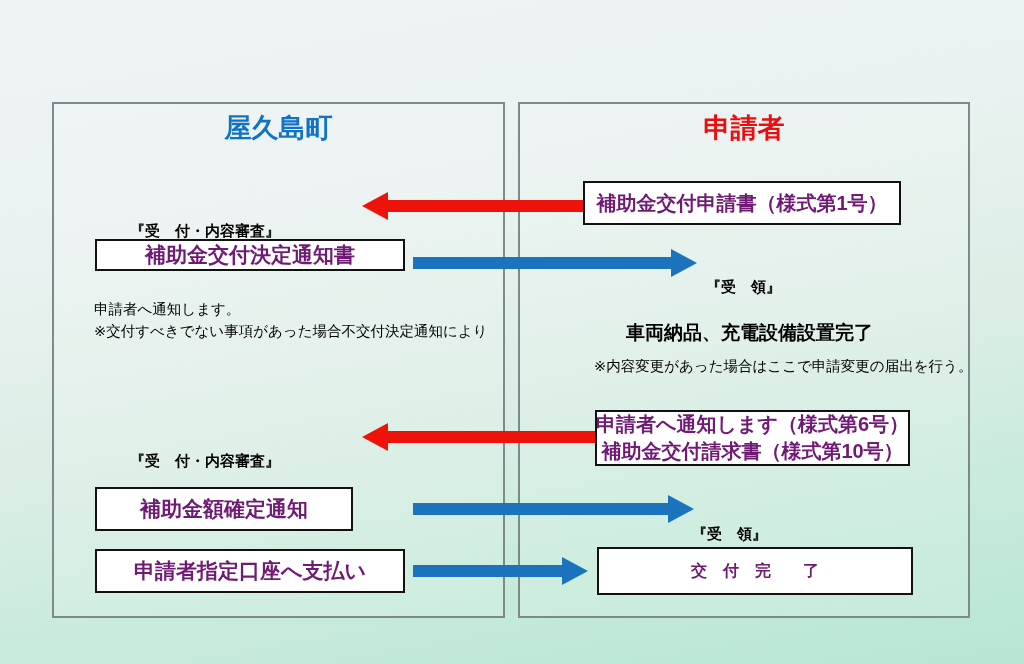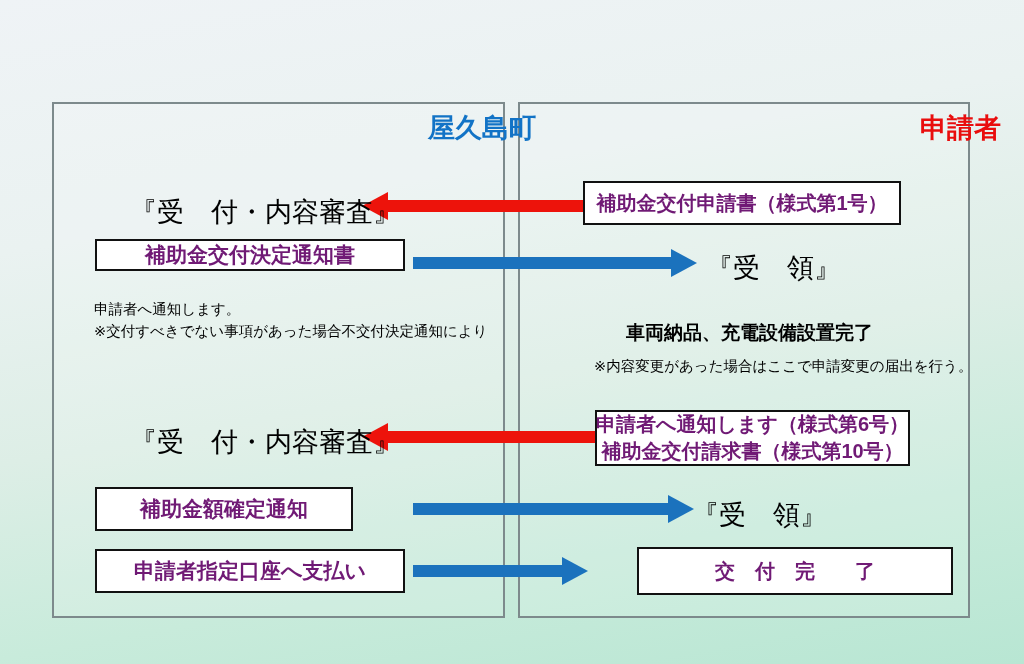--- a/index.html
+++ b/index.html
@@ -24,34 +24,34 @@
     white-space:nowrap;
   }
   .panel{
     position:absolute;top:102px;height:516px;
     border:2px solid var(--panel-border);
     box-sizing:border-box;background:rgba(255,255,255,0.14);
   }
   .panel.left{left:52px;width:453px;}
   .panel.right{left:518px;width:452px;}
   .panel-header{
-    position:absolute;top:110px;width:453px;text-align:right;
-    font-size:27px;font-weight:bold;white-space:nowrap;padding-left:31px;
+    position:absolute;top:110px;width:453px;text-align:center;
+    font-size:27px;font-weight:bold;white-space:nowrap;
   }
   .panel-header.left{left:52px;color:var(--header-left);}
   .panel-header.right{left:518px;width:452px;color:var(--header-right);}
   .doc-box{
     position:absolute;background:#ffffff;border:2.5px solid var(--box-border);
     box-sizing:border-box;display:flex;flex-direction:column;
     align-items:center;justify-content:center;
     font-weight:bold;color:#701a75;text-align:center;
   }
   .doc-box .line{white-space:nowrap;}
   .flow-label{
-    position:absolute;font-weight:normal;color:#000;font-size:27px;white-space:nowrap;
+    position:absolute;font-weight:bold;color:#000;font-size:15px;white-space:nowrap;margin-top:28px;
   }
   .note{
     position:absolute;color:#000;font-size:14.5px;line-height:1.5;white-space:nowrap;
   }
   .status-text{
     position:absolute;font-weight:bold;color:#000;font-size:19px;white-space:nowrap;
   }
   .arrow{position:absolute;height:28px;}
   .arrow .shaft{position:absolute;top:8px;height:12px;}
   .arrow .head{position:absolute;top:0;width:0;height:0;}
@@ -117,17 +117,17 @@
   </div>
   <div class="flow-label" style="left:692px;top:497px;">『受　領』</div>
 
   <div class="doc-box" style="left:95px;top:549px;width:310px;height:44px;font-size:21px;">
     <div class="line">申請者指定口座へ支払い</div>
   </div>
   <div class="arrow blue" style="left:413px;top:557px;width:175px;">
     <span class="shaft"></span>
     <span class="head"></span>
   </div>
-  <div class="doc-box" style="left:597px;top:547px;width:316px;height:48px;font-size:20px;margin-left:40px;">
+  <div class="doc-box" style="left:597px;top:547px;width:316px;height:48px;font-size:16px;">
     <div class="line">交　付　完　　了</div>
   </div>
 
 </div>
 
 </body></html>

